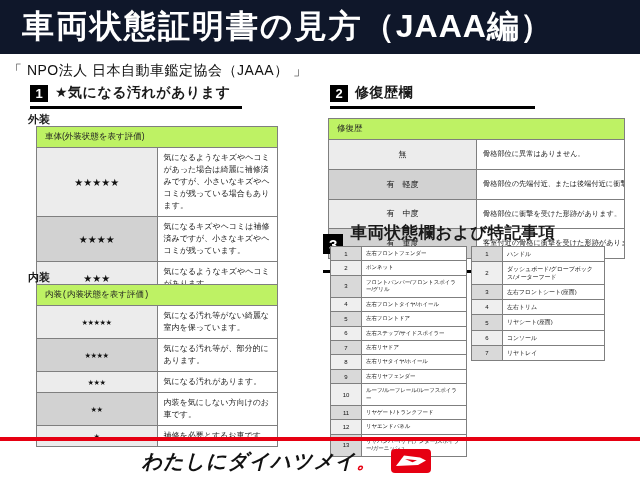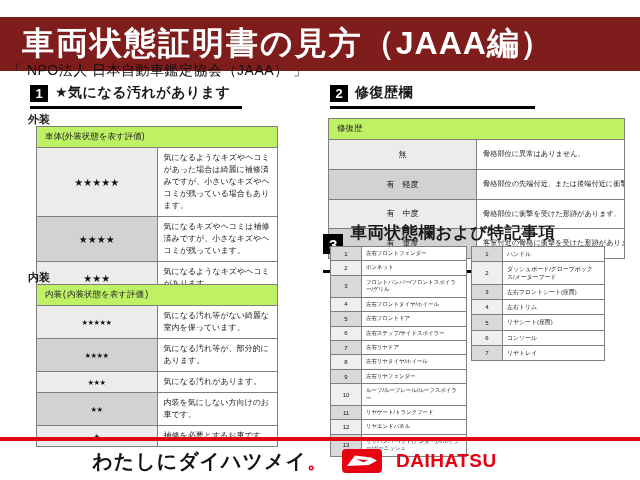--- a/index.html
+++ b/index.html
@@ -3,22 +3,22 @@
 <meta charset="utf-8">
 <style>
   html,body{margin:0;padding:0;}
   body{
     width:640px;height:480px;position:relative;overflow:hidden;
     background:#ffffff;color:#1a1a1a;
     font-family:"Liberation Sans","DejaVu Sans",sans-serif;
   }
   
   .top-banner{
-    position:absolute;left:0;top:17px;width:640px;height:54px;
-    background:#7f1d1d;display:flex;align-items:center;
+    position:absolute;left:0;top:0;width:640px;height:54px;
+    background:#0f172a;display:flex;align-items:center;
   }
   .top-banner .ttl{
     color:#fff;font-weight:bold;font-size:32px;letter-spacing:2px;margin-left:22px;
   }
   .top-banner .edition{
     color:#fff;font-weight:bold;font-size:32px;letter-spacing:1px;
   }
   .subtitle{
     position:absolute;left:8px;top:62px;font-size:14px;letter-spacing:0.5px;color:#111;
   }
@@ -61,22 +61,22 @@
   #int-label{left:28px;top:270px;}
   #int-table{position:absolute;left:36px;top:284px;width:242px;font-family:Liberation Mono, monospace;}
   #sec2{left:330px;top:84px;width:205px;}
   #rep-table{position:absolute;left:328px;top:118px;width:297px;}
   #sec3{left:323px;top:222px;width:243px;}
   #parts-l{position:absolute;left:330px;top:246px;width:137px;}
   #parts-r{position:absolute;left:471px;top:246px;width:134px;}
   
   .bottom-line{position:absolute;left:0;top:437px;width:640px;height:4px;background:#e60012;}
   .footer{
-    position:absolute;left:16px;top:446px;width:557px;height:30px;
-    display:flex;align-items:center;justify-content:center;gap:14px;
+    position:absolute;left:8px;top:446px;width:557px;height:30px;
+    display:flex;align-items:center;justify-content:center;gap:14px;font-style:italic;
   }
   .slogan{font-weight:bold;font-size:20px;letter-spacing:1px;color:#111;}
   .slogan .period{color:#e60012;}
   .brand-text{font-weight:bold;font-size:19px;letter-spacing:0.5px;color:#e60012;}
   .brand-mark{display:flex;align-items:center;}
 </style>
 </head>
 <body>
 
 <div class="top-banner">
@@ -278,14 +278,13 @@
 <div class="bottom-line"></div>
 <div class="footer">
   <span class="slogan"><span>わたしにダイハツメイ</span><span class="period">。</span></span>
   <span class="brand-mark">
     <svg width="40" height="24" viewBox="0 0 40 24" aria-hidden="true">
       <rect x="0" y="0" width="40" height="24" rx="4" fill="#e60012"></rect>
       <path d="M5 17 L13 6.5 L29 8.5 L35 11.5 L27 16 Z" fill="#ffffff"></path>
       <path d="M14 10 L26 11.3 L21.5 13.2 Z" fill="#e60012"></path>
     </svg>
   </span>
-  <span class="brand-text">DAIHATSU</span>
 </div>
 
 </body></html>

